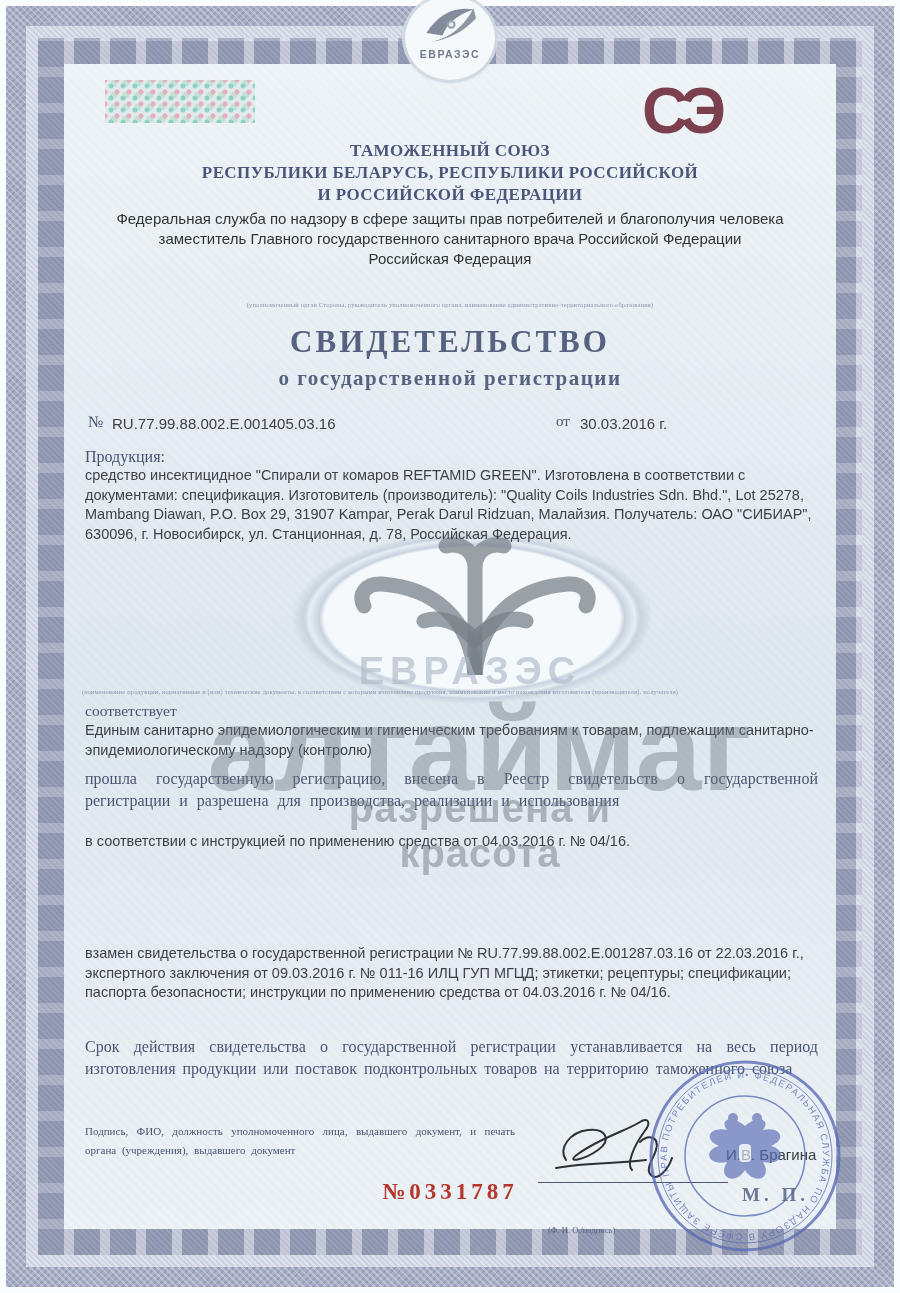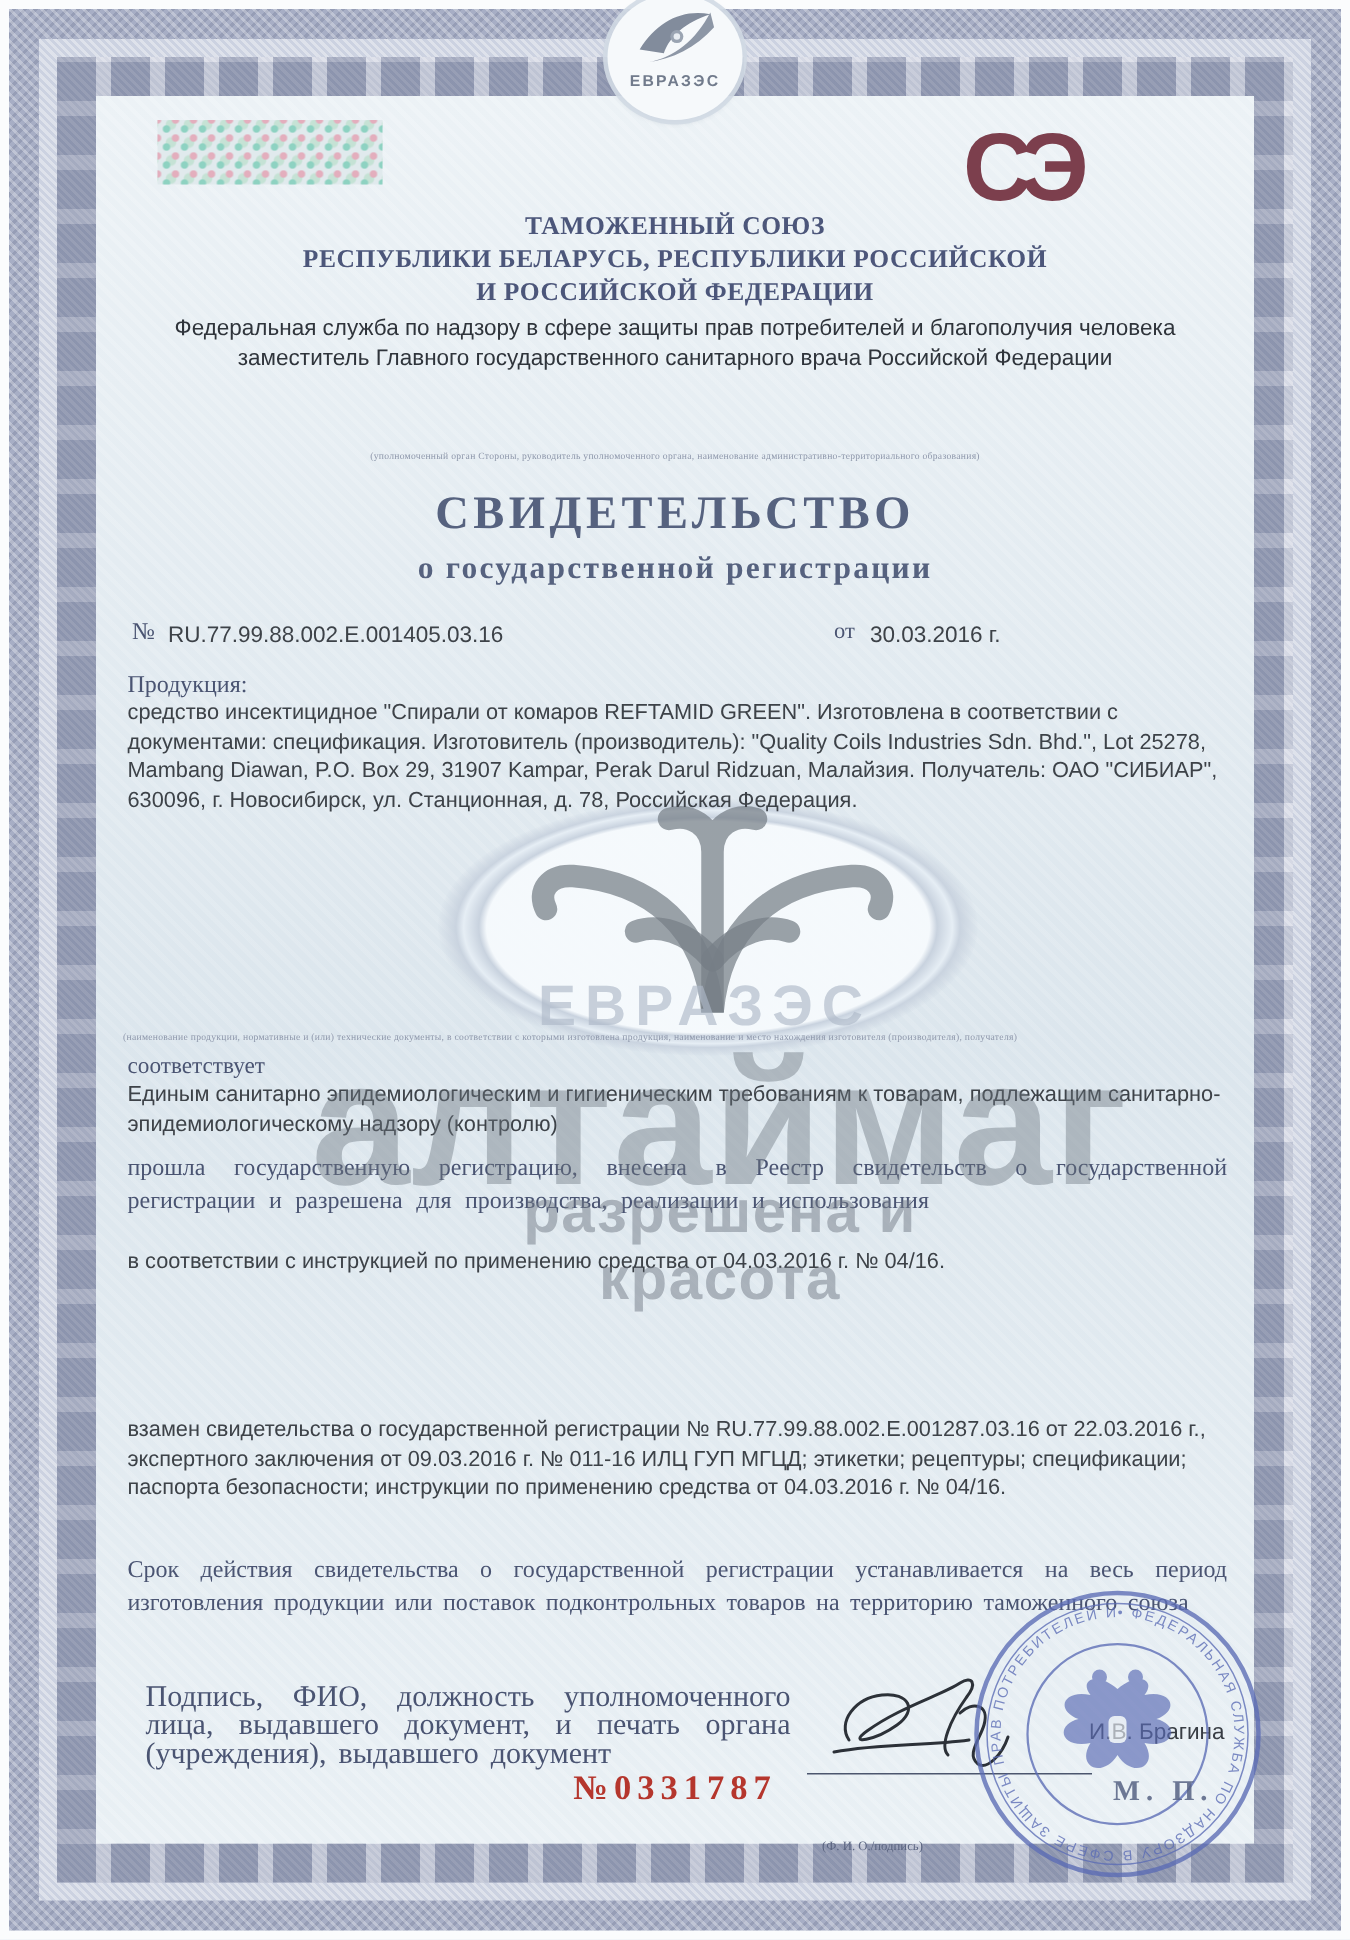--- a/index.html
+++ b/index.html
@@ -97,20 +97,21 @@
     </svg>
     <div class="brand">ЕВРАЗЭС</div>
   </div>
   <div class="t se">СЭ</div>
 
   <div class="t center serif union" style="top:141px;">ТАМОЖЕННЫЙ СОЮЗ</div>
   <div class="t center serif union" style="top:163px;">РЕСПУБЛИКИ БЕЛАРУСЬ, РЕСПУБЛИКИ РОССИЙСКОЙ</div>
   <div class="t center serif union" style="top:185px;">И РОССИЙСКОЙ ФЕДЕРАЦИИ</div>
   <div class="t center sans auth" style="top:210px;">Федеральная служба по надзору в сфере защиты прав потребителей и благополучия человека</div>
   <div class="t center sans auth" style="top:230px;">заместитель Главного государственного санитарного врача Российской Федерации</div>
+  <div class="t center sans auth" style="top:250px;">Российская Федерация</div>
   <div class="t center serif tiny" style="top:301px;">(уполномоченный орган Стороны, руководитель уполномоченного органа, наименование административно-территориального образования)</div>
 
   <div class="t center serif doc-title" style="top:324px;">СВИДЕТЕЛЬСТВО</div>
   <div class="t center serif doc-sub" style="top:366px;">о государственной регистрации</div>
 
   <div class="t serif" style="left:88px;top:413px;font-size:16px;">№</div>
   <div class="t sans fill" style="left:112px;top:414px;font-size:15px;">RU.77.99.88.002.E.001405.03.16</div>
   <div class="t serif" style="left:556px;top:413px;font-size:15px;">от</div>
   <div class="t sans fill" style="left:580px;top:414px;font-size:15px;">30.03.2016 г.</div>
 
@@ -124,21 +125,21 @@
   <div class="t serif para" style="left:85px;top:768px;width:733px;">прошла государственную регистрацию, внесена в Реестр свидетельств о государственной регистрации и разрешена для производства, реализации и использования</div>
   <div class="t sans fill" style="left:85px;top:832px;width:733px;">в соответствии с инструкцией по применению средства от 04.03.2016 г. № 04/16.</div>
 
   <div class="t wm-brand">алтаймаг</div>
   <div class="t wm-tag">разрешена и красота</div>
 
   <div class="t sans fill" style="left:85px;top:944px;width:733px;">взамен свидетельства о государственной регистрации № RU.77.99.88.002.E.001287.03.16 от 22.03.2016 г., экспертного заключения от 09.03.2016 г. № 011-16 ИЛЦ ГУП МГЦД; этикетки; рецептуры; спецификации; паспорта безопасности; инструкции по применению средства от 04.03.2016 г. № 04/16.</div>
 
   <div class="t serif para" style="left:85px;top:1036px;width:733px;word-spacing:3px;">Срок действия свидетельства о государственной регистрации устанавливается на весь период изготовления продукции или поставок подконтрольных товаров на территорию таможенного союза</div>
 
-  <div class="t serif" style="left:85px;top:1122px;width:430px;font-size:20px;line-height:19px;text-align:justify;word-spacing:3px;margin-left:12px;">Подпись, ФИО, должность уполномоченного лица, выдавшего документ, и печать органа (учреждения), выдавшего документ</div>
+  <div class="t serif" style="left:85px;top:1122px;width:430px;font-size:11px;line-height:19px;text-align:justify;word-spacing:3px;">Подпись, ФИО, должность уполномоченного лица, выдавшего документ, и печать органа (учреждения), выдавшего документ</div>
 
   <svg class="t signature" width="150" height="72" viewBox="0 0 150 72">
     <g fill="none" stroke="#2c3138" stroke-width="2" stroke-linecap="round">
       <path d="M18,48 C10,36 22,20 40,18 C58,16 64,28 50,38 C36,48 16,52 30,42 C52,26 80,18 92,10 C100,5 104,10 96,20 C86,34 78,52 84,58"></path>
       <path d="M92,30 C100,22 112,24 108,38 C105,48 96,58 104,64 C110,68 120,58 124,46"></path>
       <path d="M8,56 C40,50 70,52 98,48"></path>
     </g>
   </svg>
   <div class="t sig-line"></div>
   <div class="t serif sig-caption">(Ф. И. О./подпись)</div>

